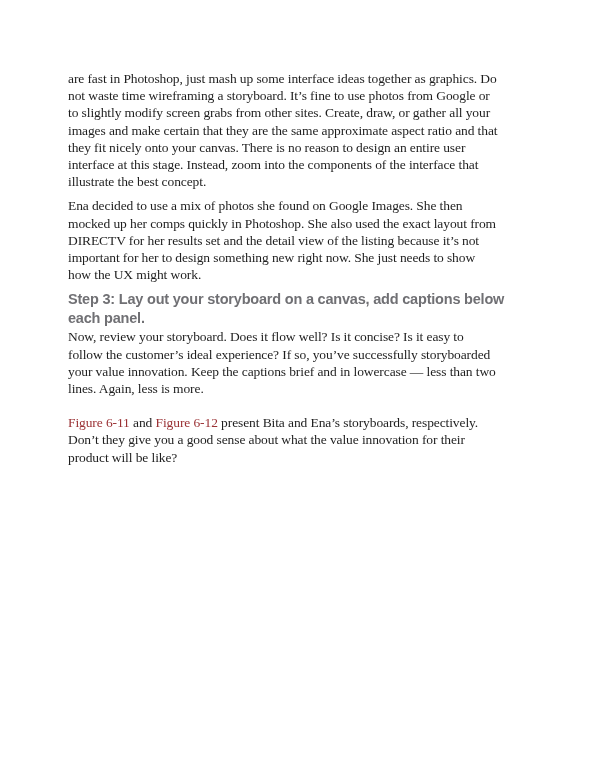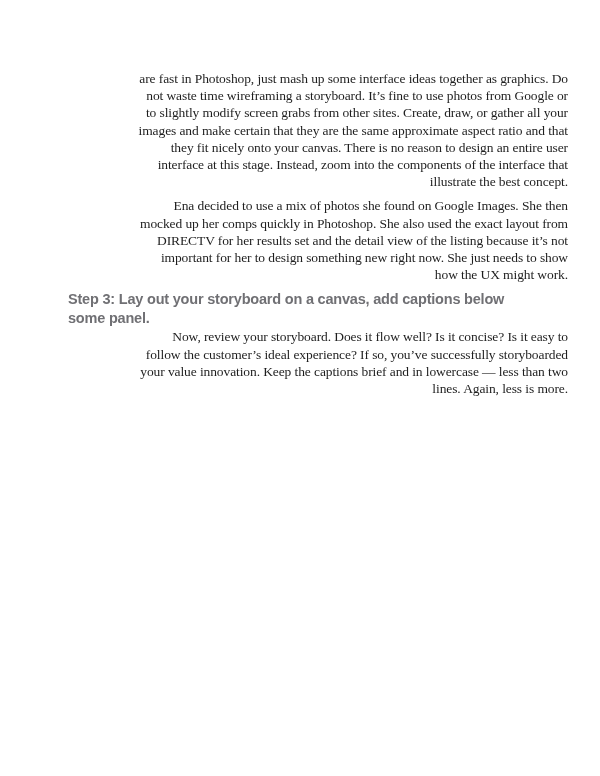--- a/index.html
+++ b/index.html
@@ -22,21 +22,20 @@
   }
 
   .body-para {
     margin: 0 0 7px 0;
     font-family: "Liberation Serif", serif;
     font-size: 13.5px;
     line-height: 17.2px;
     letter-spacing: -0.1px;
     color: #1e1e1e;
     white-space: pre;
-    text-align: right;
   }
 
   .body-para.tight { margin-bottom: 17px; }
 
   .section-heading {
     margin: 0 0 0 0;
     font-family: "Liberation Sans", sans-serif;
     font-weight: bold;
     font-size: 14.5px;
     line-height: 19px;
@@ -65,22 +64,25 @@
 interface at this stage. Instead, zoom into the components of the interface that
 illustrate the best concept.</p>
 
     <p class="body-para">Ena decided to use a mix of photos she found on Google Images. She then
 mocked up her comps quickly in Photoshop. She also used the exact layout from
 DIRECTV for her results set and the detail view of the listing because it’s not
 important for her to design something new right now. She just needs to show
 how the UX might work.</p>
 
     <h2 class="section-heading">Step 3: Lay out your storyboard on a canvas, add captions below
-some panel.</h2>
+each panel.</h2>
 
     <p class="body-para tight">Now, review your storyboard. Does it flow well? Is it concise? Is it easy to
 follow the customer’s ideal experience? If so, you’ve successfully storyboarded
 your value innovation. Keep the captions brief and in lowercase — less than two
 lines. Again, less is more.</p>
 
+    <p class="body-para"><a class="figure-link">Figure 6-11</a><span> and </span><a class="figure-link">Figure 6-12</a><span> present Bita and Ena’s storyboards, respectively.
+Don’t they give you a good sense about what the value innovation for their
+product will be like?</span></p>
 
   </div>
 </div>
 
 </body></html>

